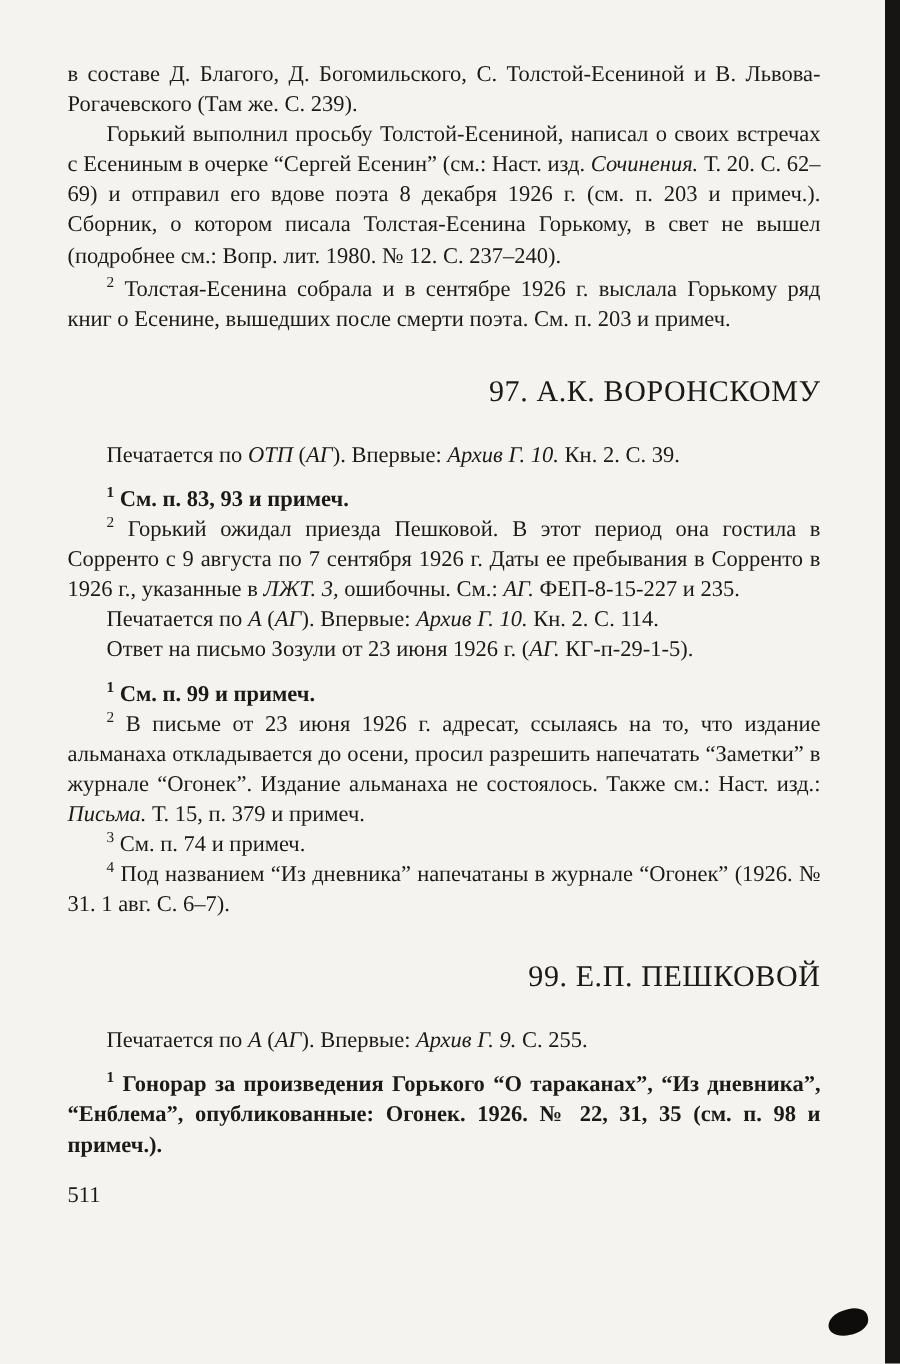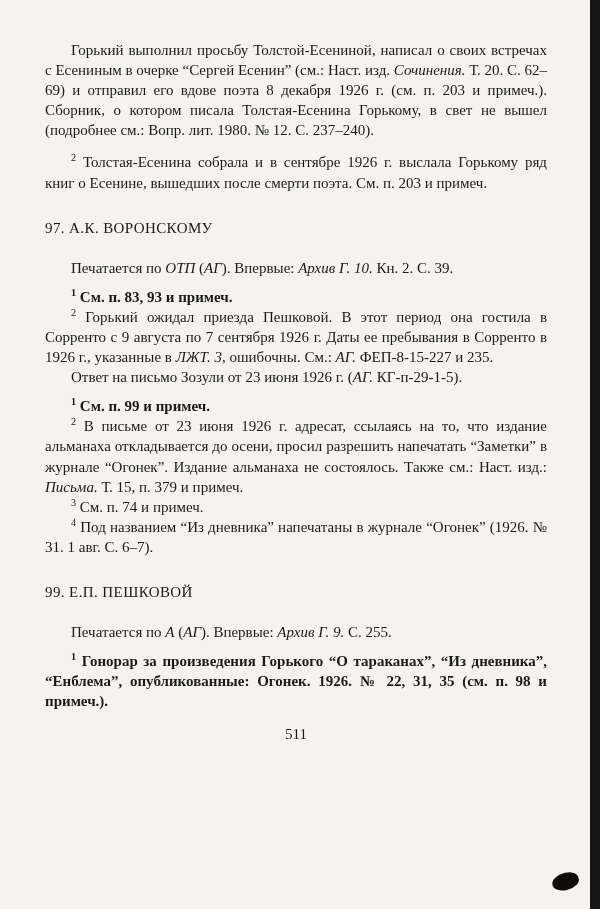--- a/index.html
+++ b/index.html
@@ -17,36 +17,35 @@
     width: 502px;
   }
   p.body {
     margin: 0;
     font-size: 15px;
     line-height: 1.34;
     text-align: justify;
   }
   p.ind { text-indent: 26px; }
   p.gap-sm { margin-top: 9px; font-weight: bold; }
-  p.gap-xs { margin-top: 12px; }
+  p.gap-xs { margin-top: 2px; }
   sup {
     font-size: 0.68em;
     line-height: 0;
     vertical-align: super;
   }
   h2.section {
     margin: 27px 0 21px 0;
-    font-size: 15px;
+    font-size: 20px;
     font-weight: normal;
-    text-align: left;
+    text-align: right;
     letter-spacing: 0.4px;
   }
   .folio {
     margin-top: 15px;
-    text-align: center;
     font-size: 15px;
   }
   .scan-bar {
     position: absolute;
     top: 0; right: 0;
     width: 10px; height: 909px;
     background: #161513;
   }
   .ink-blot {
     position: absolute;
@@ -56,30 +55,32 @@
     border-radius: 55% 45% 50% 50%;
     transform: rotate(-14deg);
   }
   i { }
 </style>
 </head>
 <body>
 
 <div class="page">
 
+  <p class="body"><span>в составе Д. Благого, Д. Богомильского, С. Толстой-Есениной и В. Львова-Рогачевского (Там же. С. 239).</span></p>
   <p class="body ind"><span>Горький выполнил просьбу Толстой-Есениной, написал о своих встречах с Есениным в очерке “Сергей Есенин” (см.: Наст. изд. </span><i>Сочинения.</i><span> Т. 20. С. 62–69) и отправил его вдове поэта 8 декабря 1926 г. (см. п. 203 и примеч.). Сборник, о котором писала Толстая-Есенина Горькому, в свет не вышел (подробнее см.: Вопр. лит. 1980. № 12. С. 237–240).</span></p>
   <p class="body ind gap-xs"><sup>2</sup><span> Толстая-Есенина собрала и в сентябре 1926 г. выслала Горькому ряд книг о Есенине, вышедших после смерти поэта. См. п. 203 и примеч.</span></p>
 
   <h2 class="section">97. А.К. ВОРОНСКОМУ</h2>
 
   <p class="body ind"><span>Печатается по </span><i>ОТП</i><span> (</span><i>АГ</i><span>). Впервые: </span><i>Архив Г. 10.</i><span> Кн. 2. С. 39.</span></p>
   <p class="body ind gap-sm"><sup>1</sup><span> См. п. 83, 93 и примеч.</span></p>
   <p class="body ind"><sup>2</sup><span> Горький ожидал приезда Пешковой. В этот период она гостила в Сорренто с 9 августа по 7 сентября 1926 г. Даты ее пребывания в Сорренто в 1926 г., указанные в </span><i>ЛЖТ. 3,</i><span> ошибочны. См.: </span><i>АГ.</i><span> ФЕП-8-15-227 и 235.</span></p>
 
 
+  <p class="body ind"><span>Печатается по </span><i>А</i><span> (</span><i>АГ</i><span>). Впервые: </span><i>Архив Г. 10.</i><span> Кн. 2. С. 114.</span></p>
   <p class="body ind"><span>Ответ на письмо Зозули от 23 июня 1926 г. (</span><i>АГ.</i><span> КГ-п-29-1-5).</span></p>
   <p class="body ind gap-sm"><sup>1</sup><span> См. п. 99 и примеч.</span></p>
   <p class="body ind"><sup>2</sup><span> В письме от 23 июня 1926 г. адресат, ссылаясь на то, что издание альманаха откладывается до осени, просил разрешить напечатать “Заметки” в журнале “Огонек”. Издание альманаха не состоялось. Также см.: Наст. изд.: </span><i>Письма.</i><span> Т. 15, п. 379 и примеч.</span></p>
   <p class="body ind"><sup>3</sup><span> См. п. 74 и примеч.</span></p>
   <p class="body ind"><sup>4</sup><span> Под названием “Из дневника” напечатаны в журнале “Огонек” (1926. № 31. 1 авг. С. 6–7).</span></p>
 
   <h2 class="section">99. Е.П. ПЕШКОВОЙ</h2>
 
   <p class="body ind"><span>Печатается по </span><i>А</i><span> (</span><i>АГ</i><span>). Впервые: </span><i>Архив Г. 9.</i><span> С. 255.</span></p>
   <p class="body ind gap-sm"><sup>1</sup><span> Гонорар за произведения Горького “О тараканах”, “Из дневника”, “Енблема”, опубликованные: Огонек. 1926. № 22, 31, 35 (см. п. 98 и примеч.).</span></p>

